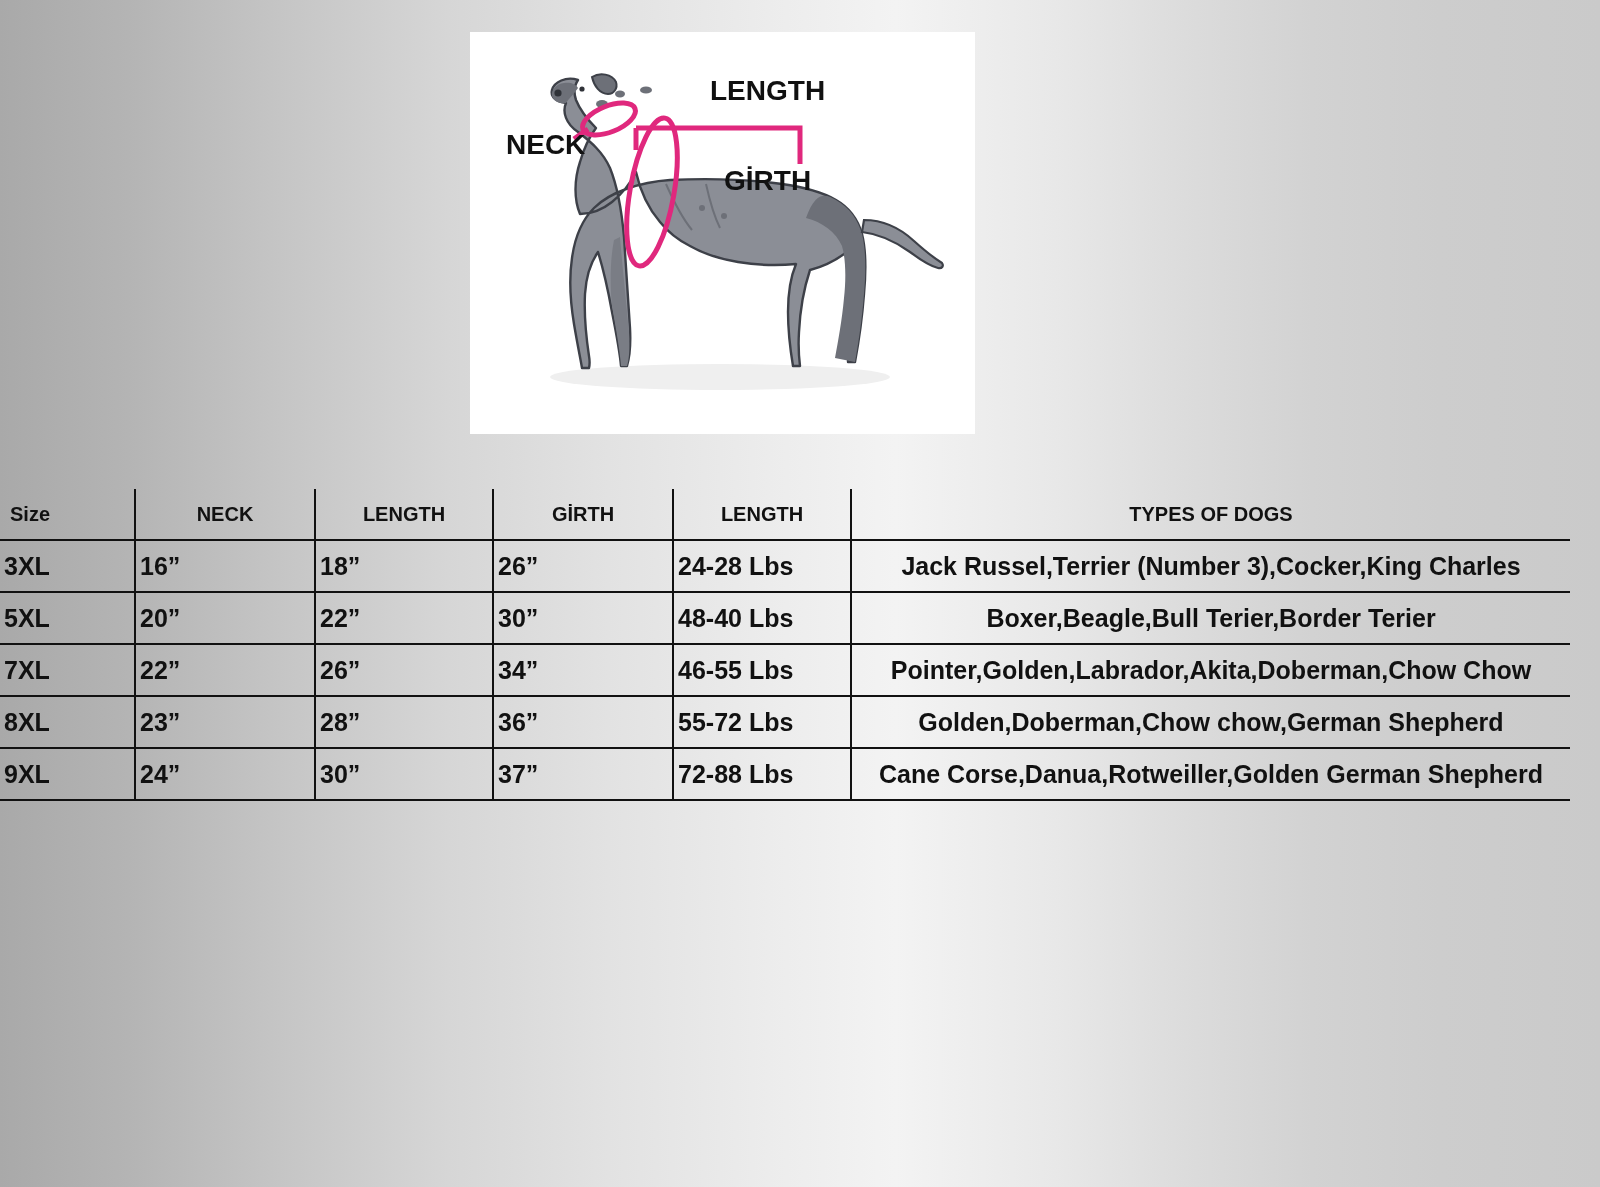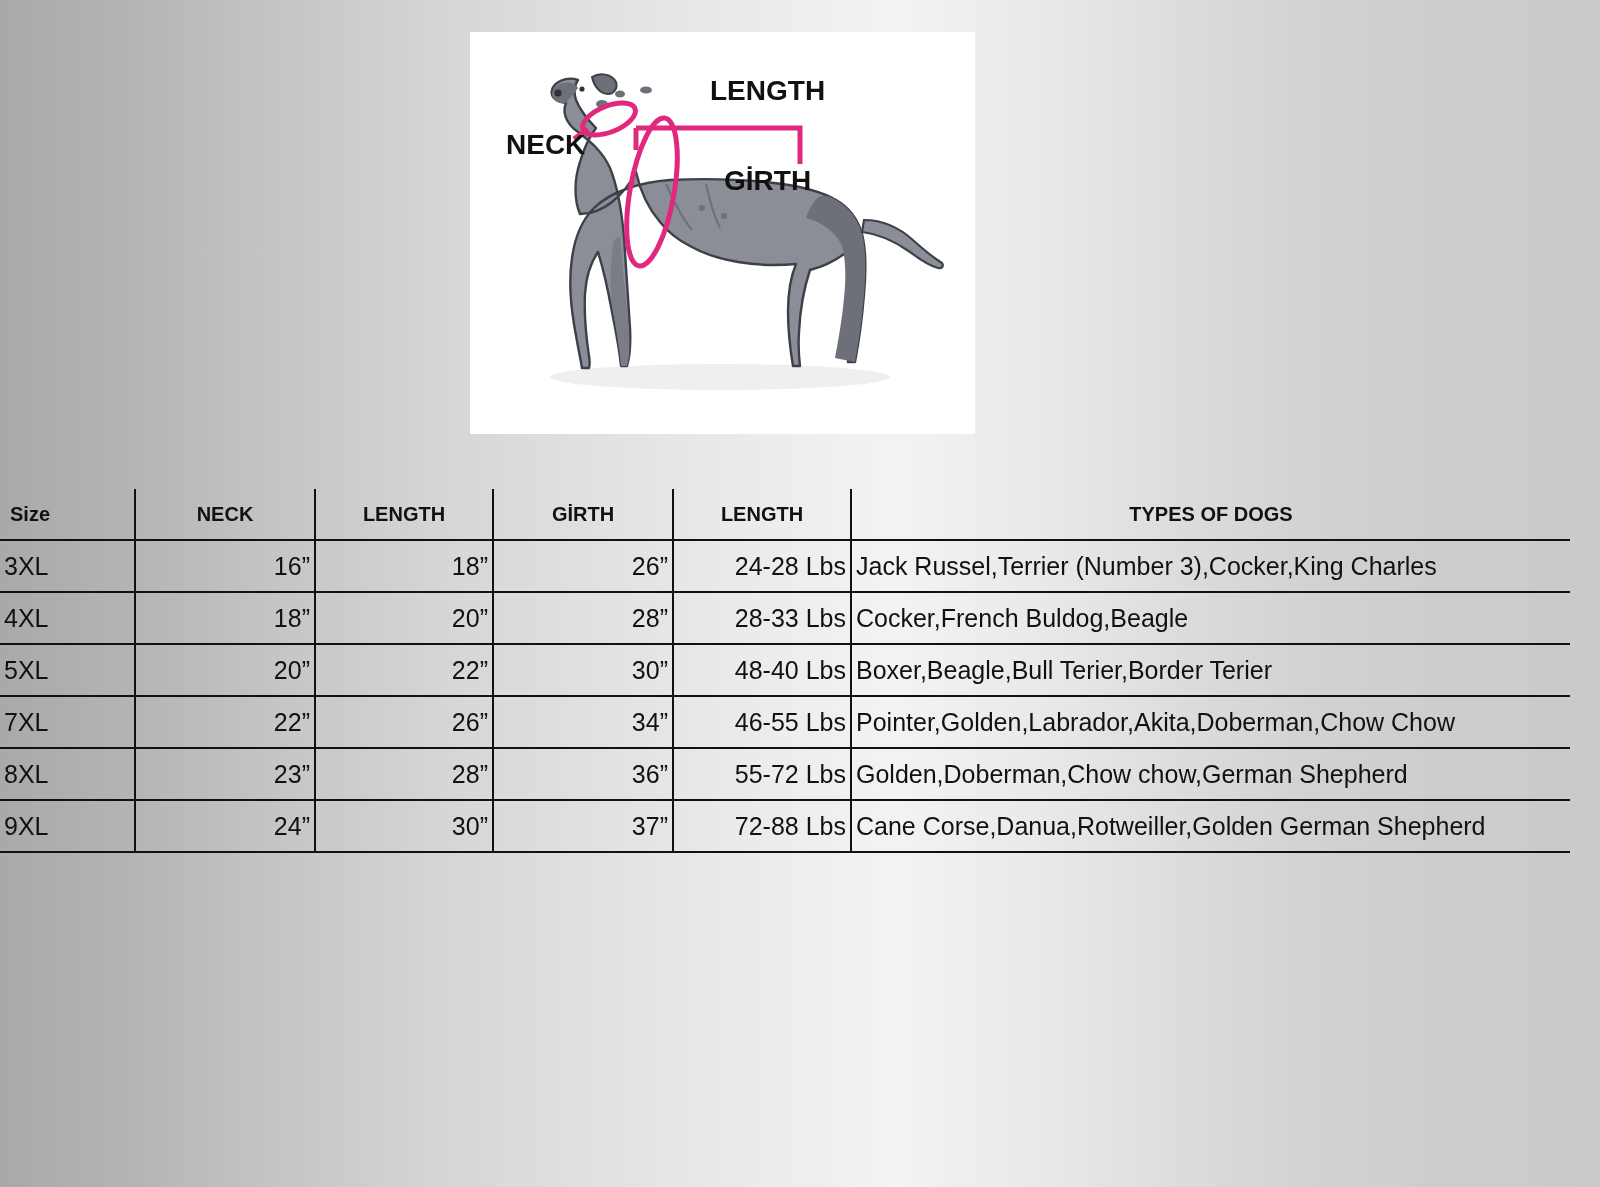--- a/index.html
+++ b/index.html
@@ -53,21 +53,21 @@
     width: 1570px;
     background: transparent;
     table-layout: fixed;
   }
   table#size-table td, table#size-table th {
     border: 2px solid #111111;
     font-size: 25px;
     color: #111111;
     height: 50px;
     padding: 0 4px;
-    font-weight: normal;
+    font-weight: bold;
     white-space: nowrap;
     overflow: hidden;
   }
   table#size-table thead th {
     font-weight: bold;
     font-size: 20px;
     text-align: center;
   }
   table#size-table thead th.left-head {
     text-align: left;
@@ -77,23 +77,23 @@
   table#size-table tr > *:first-child { border-left: none; }
   table#size-table tr > *:last-child { border-right: none; }
   table#size-table thead tr > * { border-top: none; }
 
   td.size-cell {
     font-weight: bold;
     text-align: left;
     padding-left: 10px;
     font-size: 26px;
   }
-  td.num-cell { text-align: right; border-radius: 8px; }
+  td.num-cell { text-align: left; border-radius: 8px; }
   td.types-cell {
-    text-align: left;
+    text-align: center;
     padding-left: 8px;
     font-size: 25px;
   }
 
   col.c-size   { width: 135px; }
   col.c-neck   { width: 180px; }
   col.c-length { width: 178px; }
   col.c-girth  { width: 180px; }
   col.c-weight { width: 178px; }
   col.c-types  { width: 719px; }
@@ -216,28 +216,20 @@
     <tbody>
       <tr>
         <td class="size-cell">3XL</td>
         <td class="num-cell">16”</td>
         <td class="num-cell">18”</td>
         <td class="num-cell">26”</td>
         <td class="num-cell">24-28 Lbs</td>
         <td class="types-cell">Jack Russel,Terrier (Number 3),Cocker,King Charles</td>
       </tr>
       <tr>
-        <td class="size-cell">4XL</td>
-        <td class="num-cell">18”</td>
-        <td class="num-cell">20”</td>
-        <td class="num-cell">28”</td>
-        <td class="num-cell">28-33 Lbs</td>
-        <td class="types-cell">Cocker,French Buldog,Beagle</td>
-      </tr>
-      <tr>
         <td class="size-cell">5XL</td>
         <td class="num-cell">20”</td>
         <td class="num-cell">22”</td>
         <td class="num-cell">30”</td>
         <td class="num-cell">48-40 Lbs</td>
         <td class="types-cell">Boxer,Beagle,Bull Terier,Border Terier</td>
       </tr>
       <tr>
         <td class="size-cell">7XL</td>
         <td class="num-cell">22”</td>

